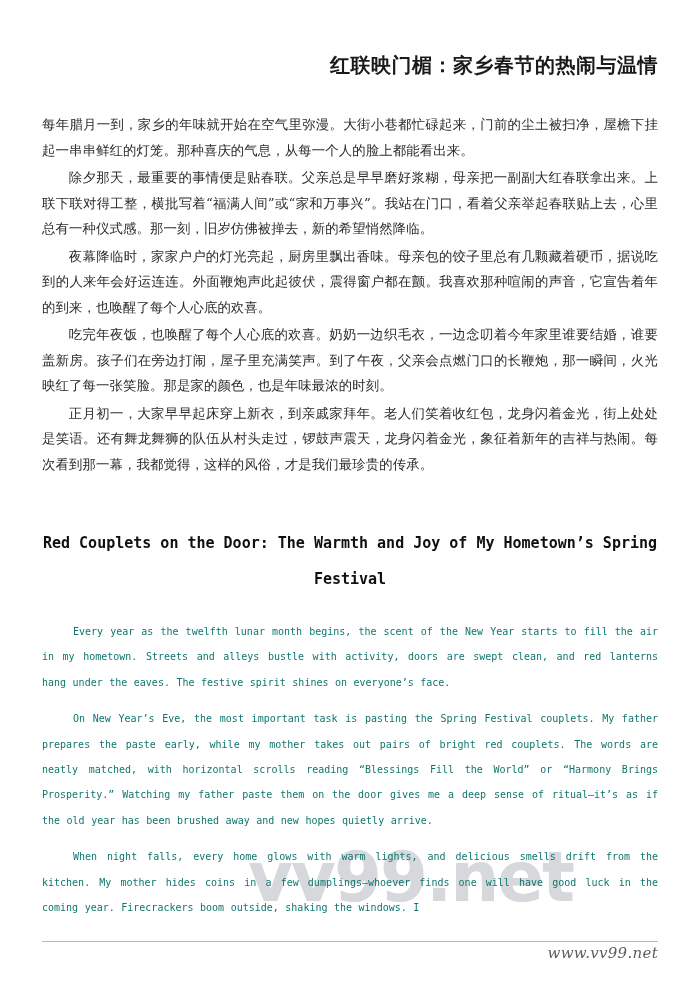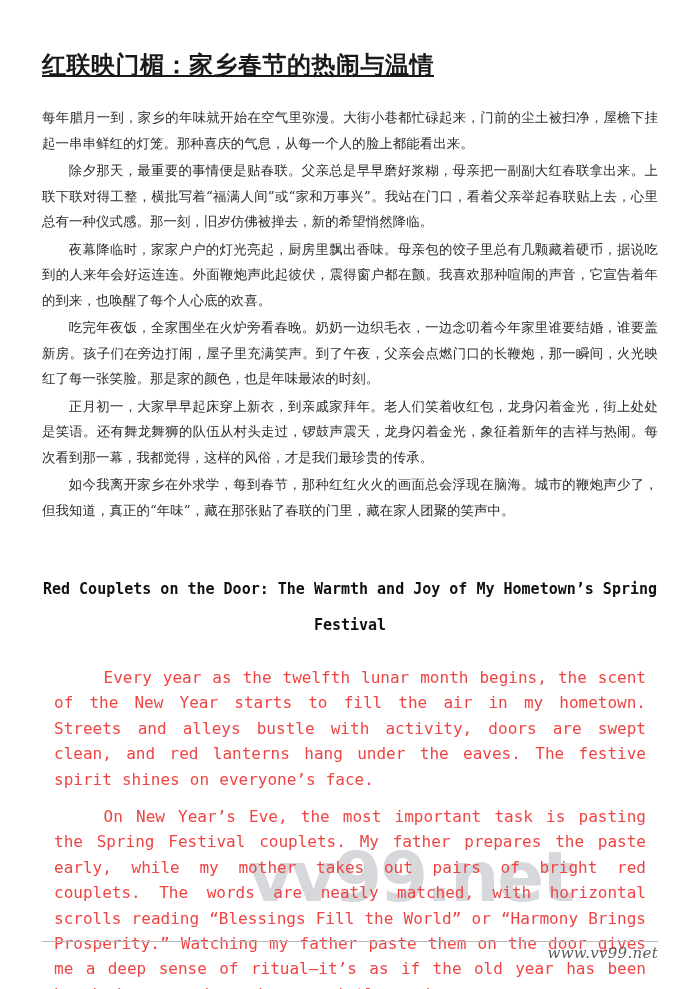--- a/index.html
+++ b/index.html
@@ -41,74 +41,73 @@
     white-space: nowrap;
     z-index: 0;
     pointer-events: none;
     user-select: none;
   }
 
   
   .cn-title {
     margin: 0;
     padding: 0;
-    text-align: left;
+    text-align: right;
     font-family: "DejaVu Sans", "Liberation Sans", sans-serif;
     font-weight: bold;
-    font-size: 24px;
+    font-size: 20px;
     line-height: 26px;
     color: #1a1a1a;
     letter-spacing: 0.5px;
     padding-top: 52px;
     position: relative;
     z-index: 2;
-    text-decoration: underline;
   }
 
   
   .cn-p {
     margin: 0;
     padding: 0;
     font-family: "DejaVu Serif", "Liberation Serif", serif;
     font-size: 13.4px;
     line-height: 25.5px;
     color: #2b2b2b;
     text-align: justify;
     text-justify: inter-ideograph;
     letter-spacing: 0.1px;
     position: relative;
     z-index: 2;
   }
-  .cn-p.first { margin-top: 27px; text-indent: 0; }
+  .cn-p.first { margin-top: 34px; text-indent: 0; }
   .cn-p.indent { margin-top: 2px; text-indent: 2em; }
 
   
   .en-title {
     margin: 0;
     padding: 0;
     margin-top: 48px;
     text-align: center;
     font-family: "DejaVu Sans Mono", "Liberation Mono", monospace;
     font-weight: bold;
     font-size: 15px;
     line-height: 36px;
     color: #101010;
     letter-spacing: 0px;
     position: relative;
     z-index: 2;
   }
 
   
   .en-p {
-    margin: 12px;
+    margin: 0;
     padding: 0;
     font-family: "DejaVu Sans Mono", "Liberation Mono", monospace;
-    font-size: 16px;
+    font-size: 10px;
     line-height: 25.4px;
-    color: #ef4444;
+    color: #0f766e;
     text-align: justify;
     letter-spacing: 0px;
     word-spacing: 0.5px;
     position: relative;
     z-index: 2;
   }
   .en-p + .en-p { margin-top: 11px; }
   .en-p.indent { text-indent: 3.1em; }
   .en-first { margin-top: 22px; }
 
@@ -146,25 +145,24 @@
   <div class="content">
 
     <h1 class="cn-title">红联映门楣：家乡春节的热闹与温情</h1>
 
     <p class="cn-p first">每年腊月一到，家乡的年味就开始在空气里弥漫。大街小巷都忙碌起来，门前的尘土被扫净，屋檐下挂起一串串鲜红的灯笼。那种喜庆的气息，从每一个人的脸上都能看出来。</p>
 
     <p class="cn-p indent">除夕那天，最重要的事情便是贴春联。父亲总是早早磨好浆糊，母亲把一副副大红春联拿出来。上联下联对得工整，横批写着“福满人间”或“家和万事兴”。我站在门口，看着父亲举起春联贴上去，心里总有一种仪式感。那一刻，旧岁仿佛被掸去，新的希望悄然降临。</p>
 
     <p class="cn-p indent">夜幕降临时，家家户户的灯光亮起，厨房里飘出香味。母亲包的饺子里总有几颗藏着硬币，据说吃到的人来年会好运连连。外面鞭炮声此起彼伏，震得窗户都在颤。我喜欢那种喧闹的声音，它宣告着年的到来，也唤醒了每个人心底的欢喜。</p>
 
-    <p class="cn-p indent">吃完年夜饭，全家围坐在火炉旁看春晚。奶奶一边织毛衣，一边念叨着今年家里谁要结婚，谁要盖新房。孩子们在旁边打闹，屋子里充满笑声。到了午夜，父亲会点燃门口的长鞭炮，那一瞬间，火光映红了每一张笑脸。那是家的颜色，也是年味最浓的时刻。</p>
+    <p class="cn-p indent">吃完年夜饭，也唤醒了每个人心底的欢喜。奶奶一边织毛衣，一边念叨着今年家里谁要结婚，谁要盖新房。孩子们在旁边打闹，屋子里充满笑声。到了午夜，父亲会点燃门口的长鞭炮，那一瞬间，火光映红了每一张笑脸。那是家的颜色，也是年味最浓的时刻。</p>
 
     <p class="cn-p indent">正月初一，大家早早起床穿上新衣，到亲戚家拜年。老人们笑着收红包，龙身闪着金光，街上处处是笑语。还有舞龙舞狮的队伍从村头走过，锣鼓声震天，龙身闪着金光，象征着新年的吉祥与热闹。每次看到那一幕，我都觉得，这样的风俗，才是我们最珍贵的传承。</p>
 
-    <p class="cn-p indent">如今我离开家乡在外求学，每到春节，那种红红火火的画面总会浮现在脑海。城市的鞭炮声少了，但我知道，真正的“年味”，藏在那张贴了春联的门里，藏在家人团聚的笑声中。</p>
 
     <h2 class="en-title">Red Couplets on the Door: The Warmth and Joy of My Hometown’s Spring Festival</h2>
 
     <p class="en-p indent en-first">Every year as the twelfth lunar month begins, the scent of the New Year starts to fill the air in my hometown. Streets and alleys bustle with activity, doors are swept clean, and red lanterns hang under the eaves. The festive spirit shines on everyone’s face.</p>
 
     <p class="en-p indent">On New Year’s Eve, the most important task is pasting the Spring Festival couplets. My father prepares the paste early, while my mother takes out pairs of bright red couplets. The words are neatly matched, with horizontal scrolls reading “Blessings Fill the World” or “Harmony Brings Prosperity.” Watching my father paste them on the door gives me a deep sense of ritual—it’s as if the old year has been brushed away and new hopes quietly arrive.</p>
 
     <p class="en-p indent">When night falls, every home glows with warm lights, and delicious smells drift from the kitchen. My mother hides coins in a few dumplings—whoever finds one will have good luck in the coming year. Firecrackers boom outside, shaking the windows. I</p>
 
   </div>

